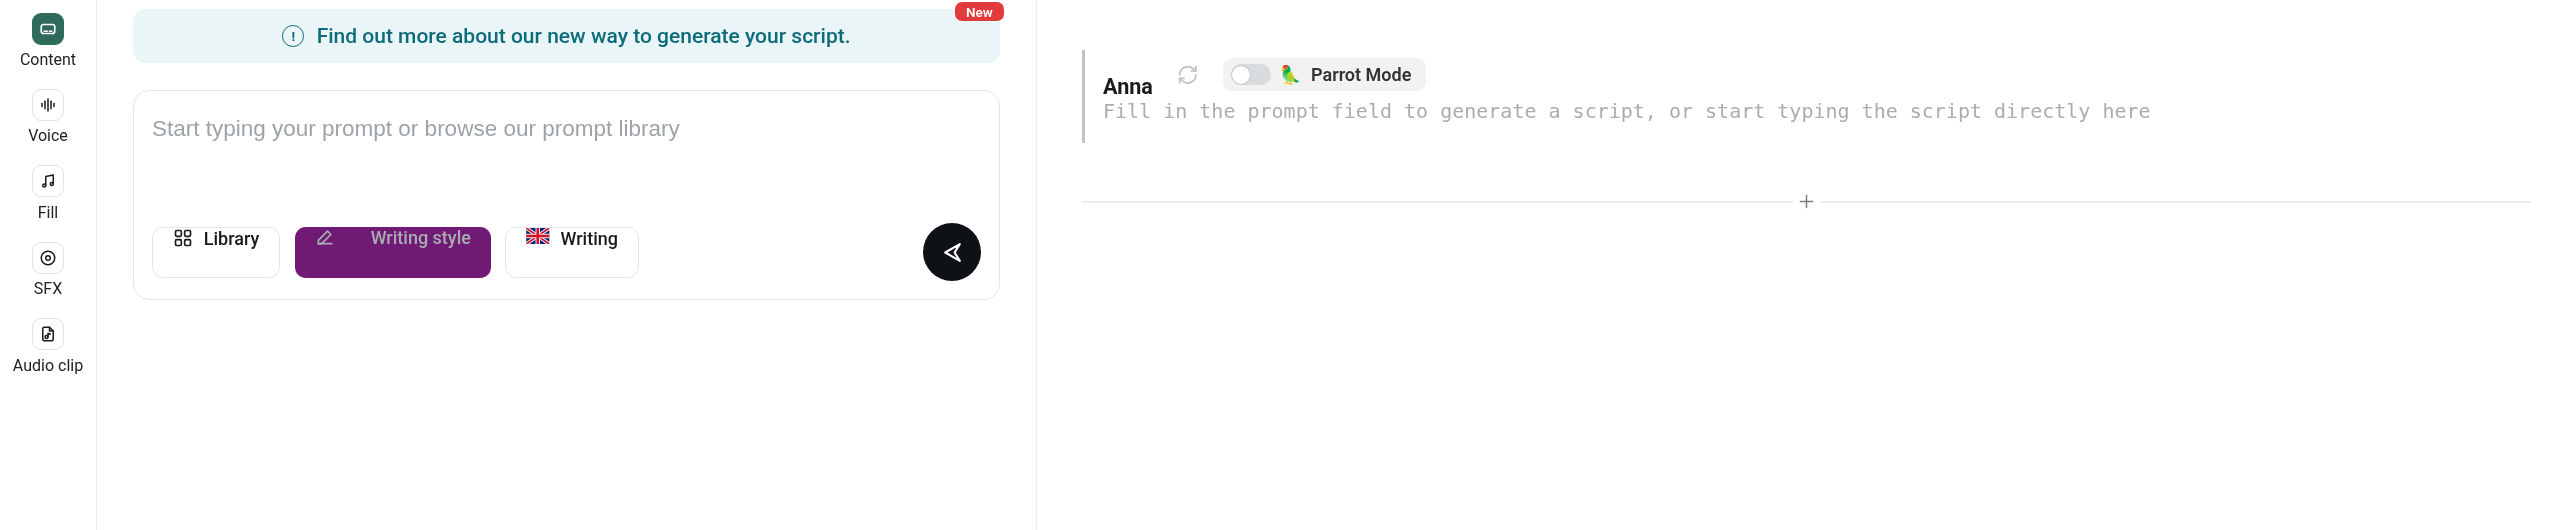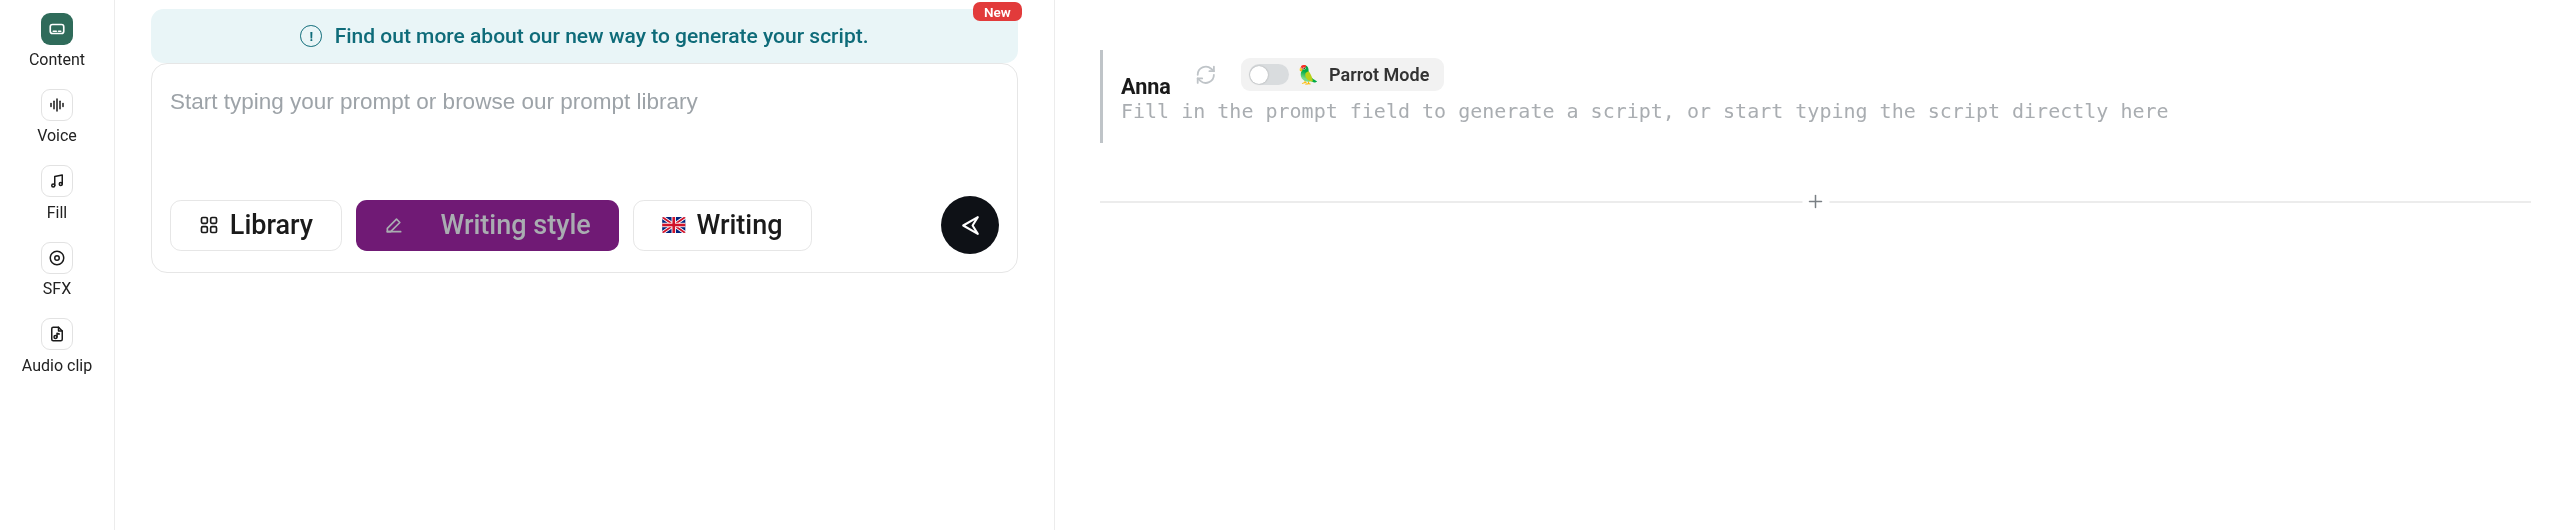--- a/index.html
+++ b/index.html
@@ -1,21 +1,21 @@
 <!DOCTYPE html>
 <html style="font-size:14.4px"><head>
 <meta charset="utf-8">
 <style>
   * { box-sizing: border-box; margin: 0; padding: 0; }
   html, body { width: 2576px; height: 530px; font-family: -apple-system, BlinkMacSystemFont, "Segoe UI", Roboto, sans-serif; background:#fff; color:#1a1a1a; }
   body { display:flex; }
 
   
   .sidebar {
-    width: 115px;
+    width: 97px;
     border-right: 0.9px solid #ececec;
     display:flex;
     flex-direction:column;
     align-items:center;
     padding-top:12.6px;
     gap: 20px;
   }
   .side-item {
     display:flex;
     flex-direction:column;
@@ -85,20 +85,21 @@
     padding:1.8px 10.8px;
     border-radius:7px;
   }
   .info-circle {
     width:21.6px;height:21.6px;border:1.8px solid #0e6b79;border-radius:50%;
     display:flex;align-items:center;justify-content:center;font-size:13.5px;font-weight:700;color:#0e6b79;
   }
 
   
   .prompt-card {
+    margin-top:27px;
     border:0.9px solid #e6e6e6;
     border-radius:16px;
     padding: 25px 18px 18px 18px;
   }
   .prompt-input {
     width:100%;
     border:none;
     outline:none;
     font-size:22.5px;
     color:#1a1a1a;
@@ -107,26 +108,26 @@
   .prompt-input::placeholder { color:#9da3a8; }
 
   .prompt-row {
     display:flex;
     align-items:center;
     gap:14.4px;
     margin-top:81px;
   }
   .chip {
     display:flex;
-    align-items:center;
+    align-items:flex-start;
     gap:10.8px;
     height:51px;
-    padding:0 28px;
+    padding:0 20px;
     border-radius:10.8px;
-    font-size:27px;
+    font-size:18px;
     font-weight:500;
     cursor:pointer;
   }
   .chip-white { background:#fff; border:0.9px solid #e6e6e6; color:#1a1a1a; }
   .chip-muted { background:#701a75; color:#a9adb1; cursor:default;gap:36px; }
   .chip-lang  { background:#fff; border:0.9px solid #e6e6e6; color:#1a1a1a; }
 
   .spacer { flex:1; }
 
   .send-btn {

